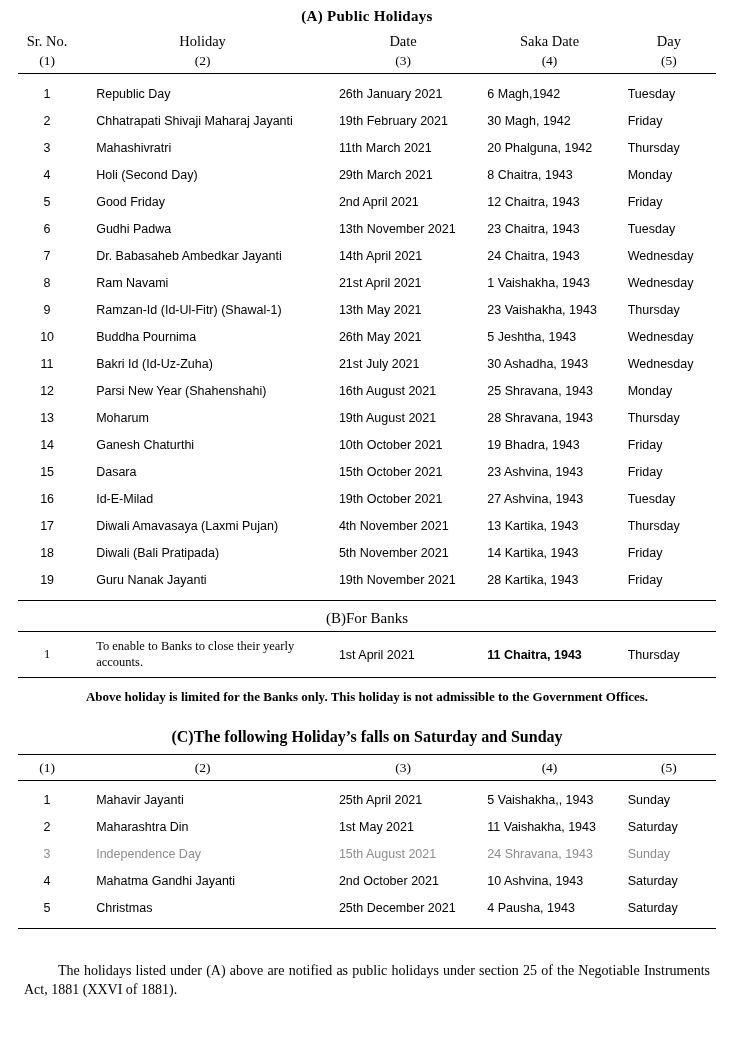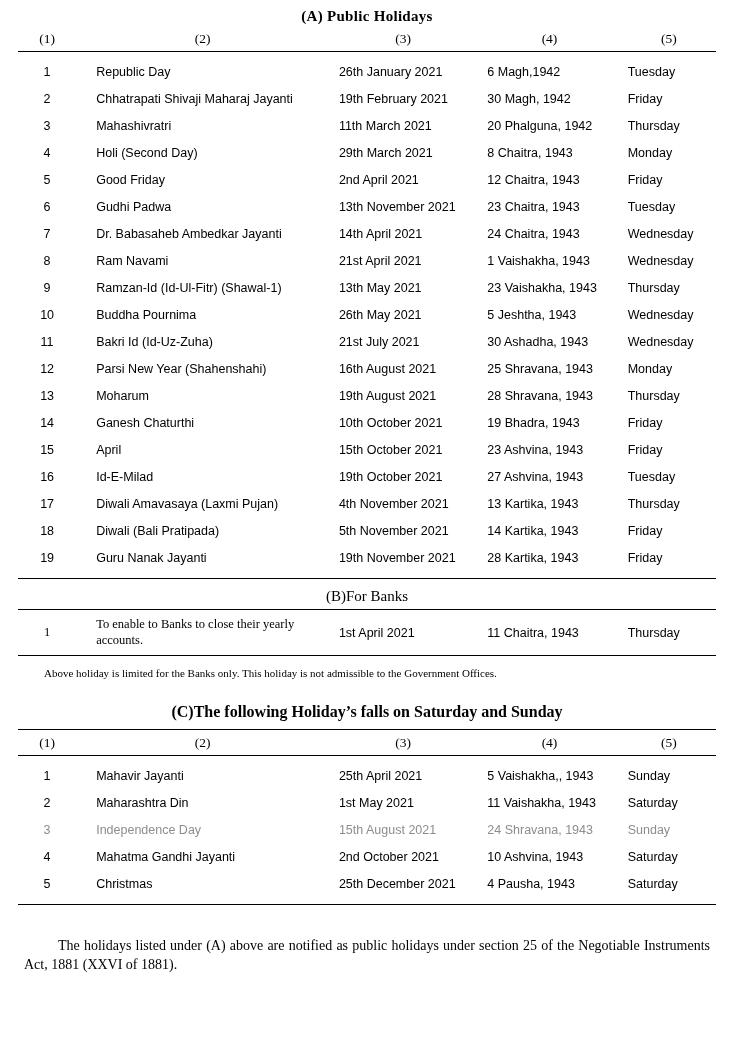--- a/index.html
+++ b/index.html
@@ -84,22 +84,23 @@
     font-family: "Liberation Serif", serif;
     font-size: 13.5px;
     line-height: 1.25;
     text-align: left;
     padding-left: 20px !important;
   }
   .bank-sr { font-family: "Liberation Serif", serif; font-size: 13.5px; }
   .bank-date, .bank-saka, .bank-day { font-family: "Liberation Sans", sans-serif; font-size: 12.5px; }
 
   .limit-note {
-    font-weight: normal;
-    font-size: 11px;
+    text-align: center;
+    font-weight: bold;
+    font-size: 13px;
     line-height: 1.35;
     margin: 10px 26px 0 26px;
   }
 
   .sec-c-title {
     text-align: center;
     font-weight: bold;
     font-size: 16px;
     margin: 22px 0 8px 0;
   }
@@ -127,20 +128,27 @@
 
   <table class="ht">
     <colgroup>
       <col class="c1">
         <col class="c2">
         <col class="c3">
         <col class="c4">
         <col class="c5">
     </colgroup>
     <thead>
+      <tr class="hdr-row">
+        <td>Sr. No.</td>
+        <td>Holiday</td>
+        <td>Date</td>
+        <td>Saka Date</td>
+        <td>Day</td>
+      </tr>
       <tr class="num-row">
         <td>(1)</td>
         <td>(2)</td>
         <td>(3)</td>
         <td>(4)</td>
         <td>(5)</td>
       </tr>
       <tr>
         <td class="rule-td" colspan="5">
             <div class="rule"></div>
@@ -246,21 +254,21 @@
       </tr>
       <tr>
         <td class="sr">14</td>
         <td class="hol">Ganesh Chaturthi</td>
         <td class="date">10th October 2021</td>
         <td class="saka">19 Bhadra, 1943</td>
         <td class="day">Friday</td>
       </tr>
       <tr>
         <td class="sr">15</td>
-        <td class="hol">April</td>
+        <td class="hol">Dasara</td>
         <td class="date">15th October 2021</td>
         <td class="saka">23 Ashvina, 1943</td>
         <td class="day">Friday</td>
       </tr>
       <tr>
         <td class="sr">16</td>
         <td class="hol">Id-E-Milad</td>
         <td class="date">19th  October 2021</td>
         <td class="saka">27 Ashvina, 1943</td>
         <td class="day">Tuesday</td>
@@ -301,21 +309,21 @@
       </tr>
       <tr>
         <td class="rule-td" colspan="5">
             <div class="rule"></div>
           </td>
       </tr>
       <tr class="b-note">
         <td class="sr bank-sr" style="padding-top:7px;">1</td>
         <td class="bank-text" style="padding-top:7px;">To enable to Banks to close their yearly accounts.</td>
         <td class="date bank-date" style="padding-top:8px;">1st April 2021</td>
-        <td class="saka bank-saka" style="padding-top:8px;">11 Chaitra, 1943</td>
+        <td class="saka bank-saka" style="padding-top:8px;font-weight:bold;">11 Chaitra, 1943</td>
         <td class="day bank-day" style="padding-top:8px;">Thursday</td>
       </tr>
       <tr>
         <td class="rule-td" colspan="5" style="padding-top:6px;">
             <div class="rule"></div>
           </td>
       </tr>
     </tbody>
   </table>
 

